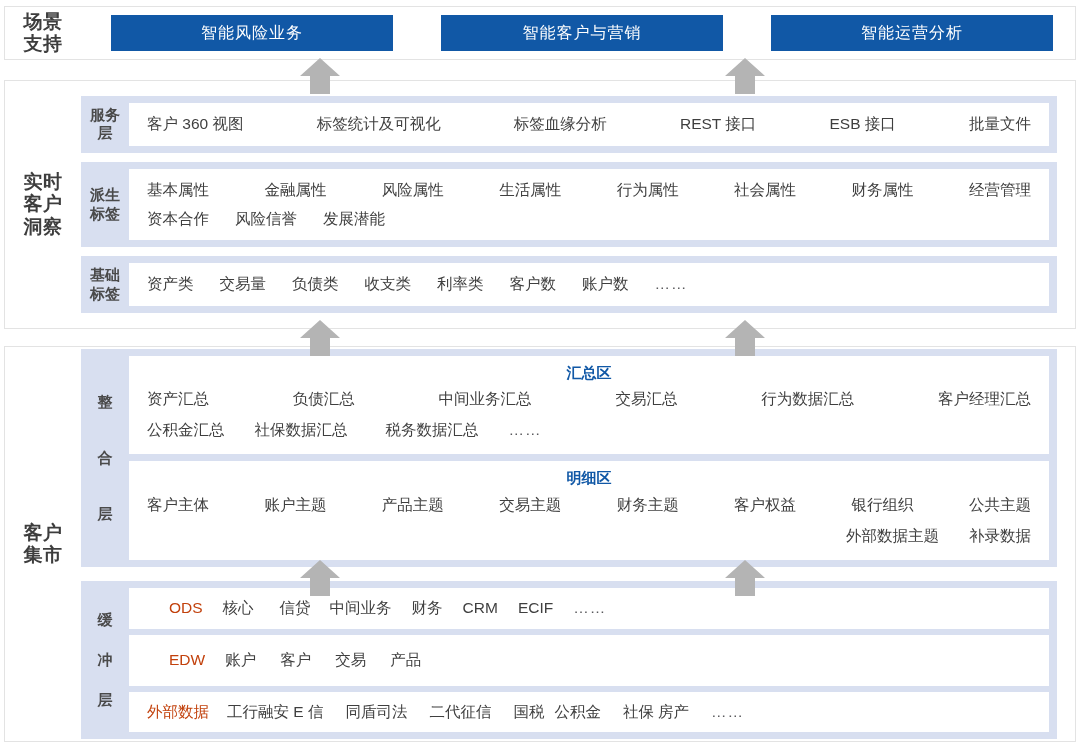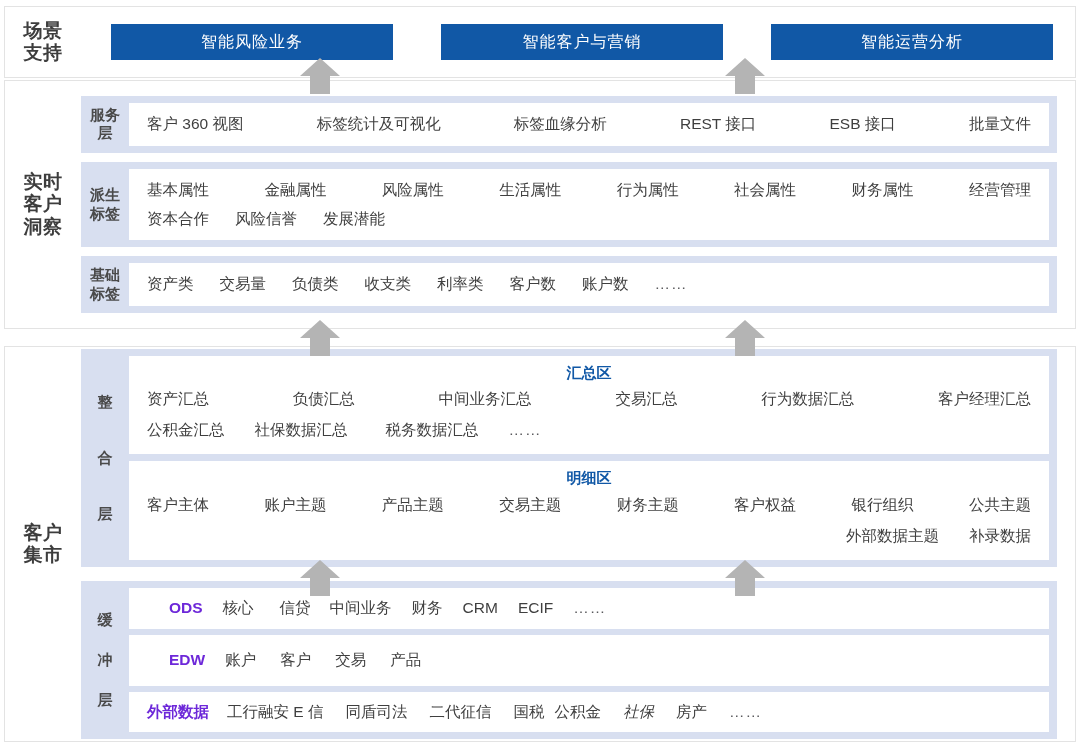--- a/index.html
+++ b/index.html
@@ -14,21 +14,21 @@
 
   
   .section{
     position:absolute;
     border:1px solid #e3e3e3;
     background:#ffffff;
     box-sizing:border-box;
     display:flex;
     align-items:stretch;
   }
-  #sec-scene{left:4px;top:6px;width:1072px;height:72px;}
+  #sec-scene{left:4px;top:6px;width:1072px;height:54px;}
   #sec-insight{left:4px;top:80px;width:1072px;height:249px;}
   #sec-mart{left:4px;top:346px;width:1072px;height:396px;}
 
   
   .sec-caption{
     width:76px;flex:0 0 76px;
     display:flex;align-items:center;justify-content:center;
     font-weight:bold;font-size:19px;color:#3d3d3d;
     line-height:1.18;text-align:center;letter-spacing:.5px;
     user-select:none;
@@ -67,21 +67,21 @@
   }
   .layer-label.spread{justify-content:space-around;}
   .layer-box{
     flex:1 1 auto;background:#ffffff;
     display:flex;flex-direction:column;justify-content:center;
     padding:7px 18px;box-sizing:border-box;
   }
   .chips{display:flex;flex-wrap:wrap;align-items:center;}
   .chip{font-size:15.5px;color:#3f3f3f;white-space:nowrap;line-height:1.85;}
   .chip.ell{letter-spacing:1px;color:#59595c;}
-  .chip.key{color:#6d28d9;font-weight:bold;}
+  .chip.key{color:#c2410c;font-weight:normal;}
   .zone-title{
     text-align:center;font-size:15px;color:#1158a6;font-weight:bold;
     line-height:1.5;margin-bottom:1px;
   }
 
   
   .chips.spread{justify-content:space-between;}
   .chips.left{justify-content:flex-start;}
   .chips.left .chip{margin-right:26px;}
   .chips.left .chip:last-child{margin-right:0;}
@@ -275,21 +275,21 @@
           </div>
 
           <div class="layer-box" style="padding:6px 18px;">
             <div class="chips left">
               <span class="chip key" style="margin-right:18px;">外部数据</span>
               <span class="chip" style="margin-right:22px;">工行融安 E 信</span>
               <span class="chip" style="margin-right:22px;">同盾司法</span>
               <span class="chip" style="margin-right:22px;">二代征信</span>
               <span class="chip" style="margin-right:10px;">国税</span>
               <span class="chip" style="margin-right:22px;">公积金</span>
-              <span class="chip" style="margin-right:22px;font-style:italic;">社保</span>
+              <span class="chip" style="margin-right:4px;">社保</span>
               <span class="chip" style="margin-right:22px;">房产</span>
               <span class="chip ell">……</span>
             </div>
           </div>
 
         </div>
       </div>
 
     </div>
   </div>

